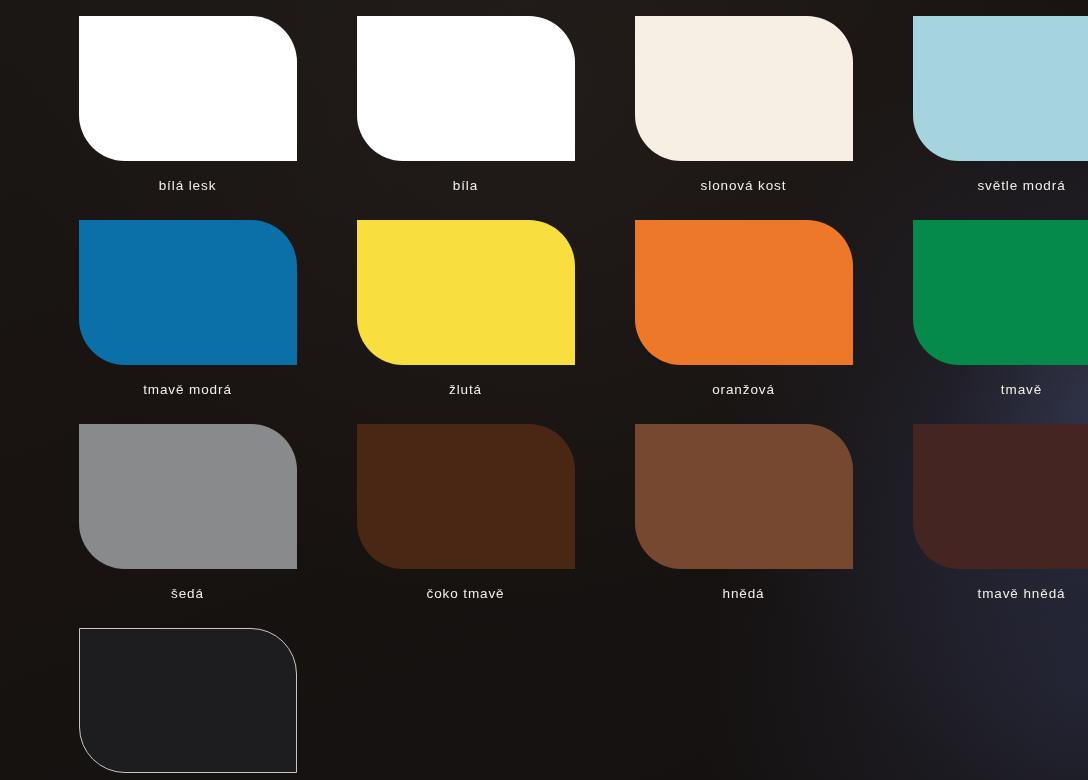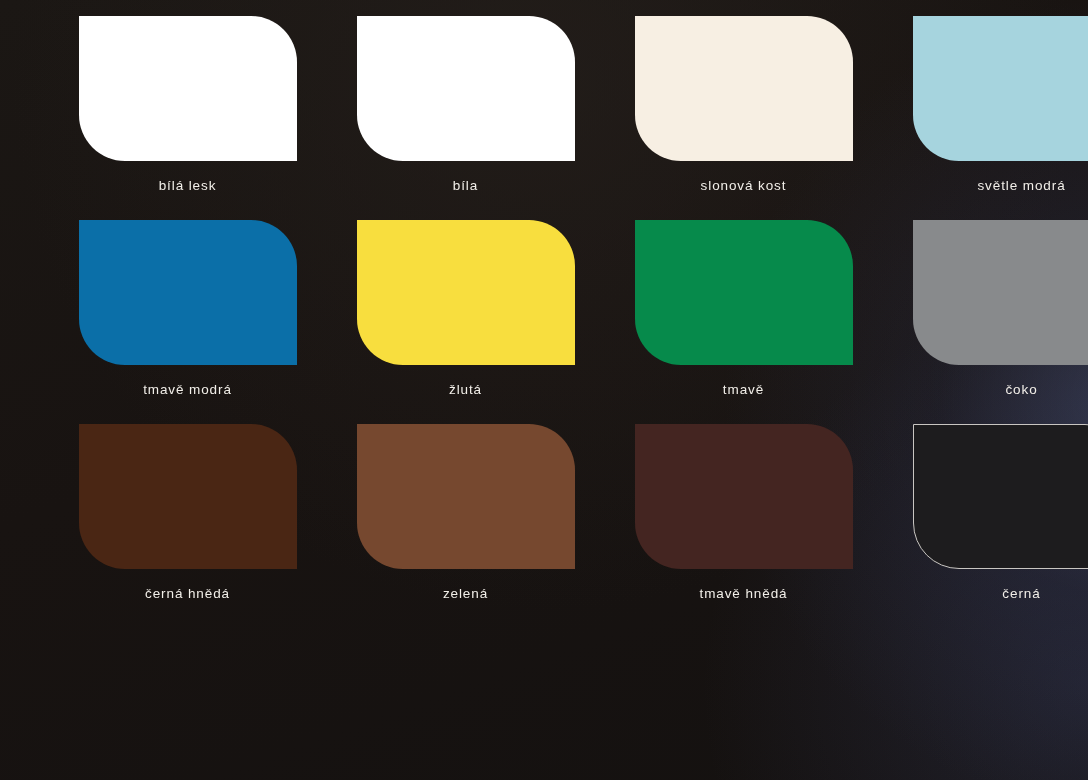--- a/index.html
+++ b/index.html
@@ -96,34 +96,38 @@
     </div>
     <div class="swatch-cell">
       <div class="swatch-chip" style="background: rgb(11, 111, 168);"></div>
       <div class="swatch-label">tmavě modrá</div>
     </div>
     <div class="swatch-cell">
       <div class="swatch-chip" style="background: rgb(248, 222, 62);"></div>
       <div class="swatch-label">žlutá</div>
     </div>
     <div class="swatch-cell">
+      <div class="swatch-chip" style="background: rgb(238, 120, 41);"></div>
+      <div class="swatch-label">oranžová</div>
+    </div>
+    <div class="swatch-cell">
       <div class="swatch-chip" style="background: rgb(6, 138, 75);"></div>
       <div class="swatch-label">tmavě</div>
     </div>
     <div class="swatch-cell">
       <div class="swatch-chip" style="background: rgb(136, 138, 140);"></div>
-      <div class="swatch-label">čoko</div>
+      <div class="swatch-label">šedá</div>
     </div>
     <div class="swatch-cell">
       <div class="swatch-chip" style="background: rgb(74, 38, 20);"></div>
-      <div class="swatch-label">černá hnědá</div>
+      <div class="swatch-label">čoko tmavě</div>
     </div>
     <div class="swatch-cell">
       <div class="swatch-chip" style="background: rgb(118, 72, 47);"></div>
-      <div class="swatch-label">zelená</div>
+      <div class="swatch-label">hnědá</div>
     </div>
     <div class="swatch-cell">
       <div class="swatch-chip" style="background: rgb(68, 37, 33);"></div>
       <div class="swatch-label">tmavě hnědá</div>
     </div>
     <div class="swatch-cell">
       <div class="swatch-chip outlined" style="background: rgb(29, 28, 30);"></div>
       <div class="swatch-label">černá</div>
     </div>
   </div>

